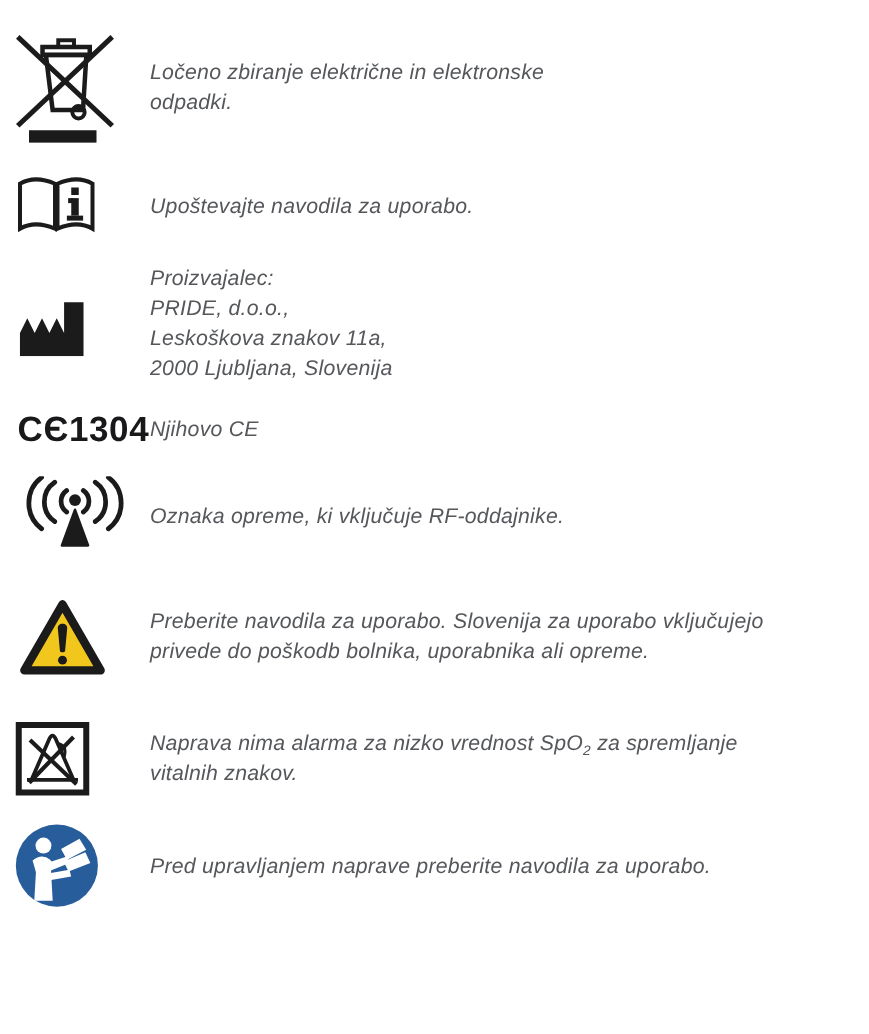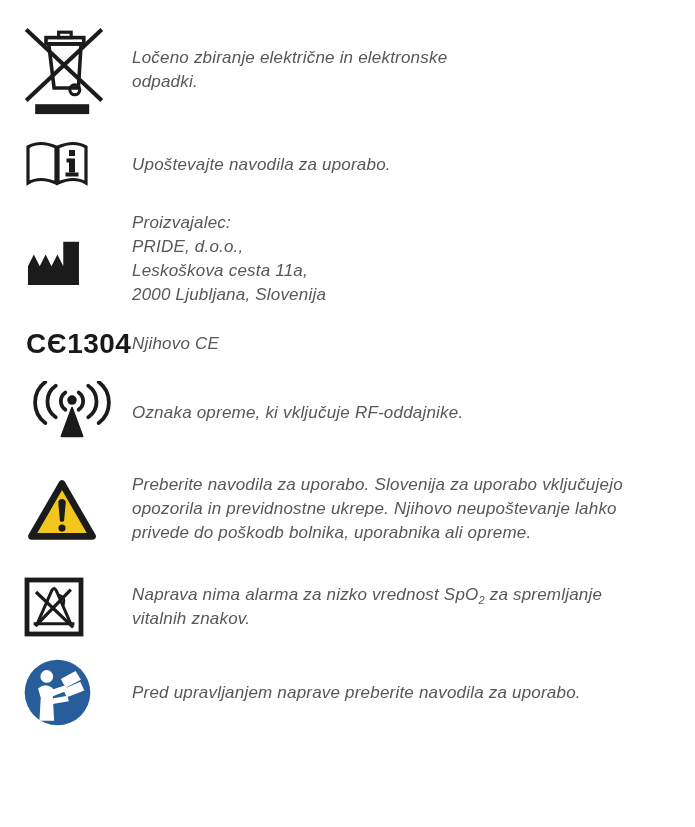--- a/index.html
+++ b/index.html
@@ -1,17 +1,17 @@
 <!DOCTYPE html>
 <html><head>
 <meta charset="utf-8">
 <style>
   html,body{margin:0;padding:0;background:#ffffff;}
   body{width:695px;height:827px;overflow:hidden;font-family:"Liberation Sans", sans-serif;}
-  .page{padding:10px 0 0 12px;box-sizing:border-box;width:575px;margin-left:12px;}
+  .page{padding:10px 0 0 12px;box-sizing:border-box;width:575px;}
   .row{display:flex;align-items:center;}
   .icon-cell{width:108px;flex:0 0 108px;display:flex;justify-content:flex-start;align-items:flex-end;}
   .text-cell{flex:1;color:#55575b;font-style:italic;font-size:17px;line-height:24px;letter-spacing:0.2px;padding-right:4px;}
   .text-cell .line{white-space:nowrap;}
   .r1{min-height:120px}.r2{min-height:70px}.r3{min-height:118px}
   .r4{min-height:52px}.r5{min-height:85px}.r6{min-height:108px}
   .r7{min-height:92px}.r8{min-height:87px}.r9{min-height:85px}
   .ce-mark{font-weight:bold;font-style:normal;font-size:28px;color:#19191b;letter-spacing:0.5px;padding-left:2px;white-space:nowrap;}
   sub.spo2{font-size:11px;line-height:0;}
   svg{display:block;}
@@ -60,21 +60,21 @@
 
   <div class="row r3">
     <div class="icon-cell">
       <svg width="55" height="51" viewBox="0 0 56 52">
         <path d="M4 52 L4 33 L10 21 L16 33 L22 21 L28 33 L34 21 L40 33 L40 8 L56 8 L56 52 Z" fill="#1b1b1b"></path>
       </svg>
     </div>
     <div class="text-cell">
       <div class="line">Proizvajalec:</div>
       <div class="line">PRIDE, d.o.o.,</div>
-      <div class="line">Leskoškova cesta 11a,</div>
+      <div class="line">Leskoškova znakov 11a,</div>
       <div class="line">2000 Ljubljana, Slovenija</div>
     </div>
   </div>
 
   <div class="row r4">
     <div class="icon-cell">
       <div class="ce-mark">CЄ1304</div>
     </div>
     <div class="text-cell">
       <div class="line">Njihovo CE</div>
@@ -104,21 +104,20 @@
   <div class="row r6">
     <div class="icon-cell">
       <svg width="76" height="67" viewBox="0 0 100 90">
         <path d="M50 10 L91 81 L9 81 Z" fill="#f2c71d" stroke="#1b1b1b" stroke-width="9" stroke-linejoin="round"></path>
         <path d="M50 31 c3.2 0 5.4 2.2 5 5.3 l-2.2 23.5 c-0.2 2.2 -5.4 2.2 -5.6 0 l-2.2 -23.5 c-0.4 -3.1 1.8 -5.3 5 -5.3 z" fill="#1b1b1b"></path>
         <circle cx="50" cy="70" r="4.8" fill="#1b1b1b"></circle>
       </svg>
     </div>
     <div class="text-cell">
       <div class="line">Preberite navodila za uporabo. Slovenija za uporabo vključujejo</div>
-      <div class="line">opozorila in previdnostne ukrepe. Njihovo neupoštevanje lahko</div>
       <div class="line">privede do poškodb bolnika, uporabnika ali opreme.</div>
     </div>
   </div>
 
 
   <div class="row r8">
     <div class="icon-cell">
       <svg width="60" height="60" viewBox="0 0 100 100">
         <rect x="5" y="5" width="90" height="90" class="ic-stroke" stroke-width="8"></rect>
         <path d="M22 78 L46 23 Q50 15 54 23 L78 78" class="ic-stroke" stroke-width="5" stroke-linejoin="round"></path>

